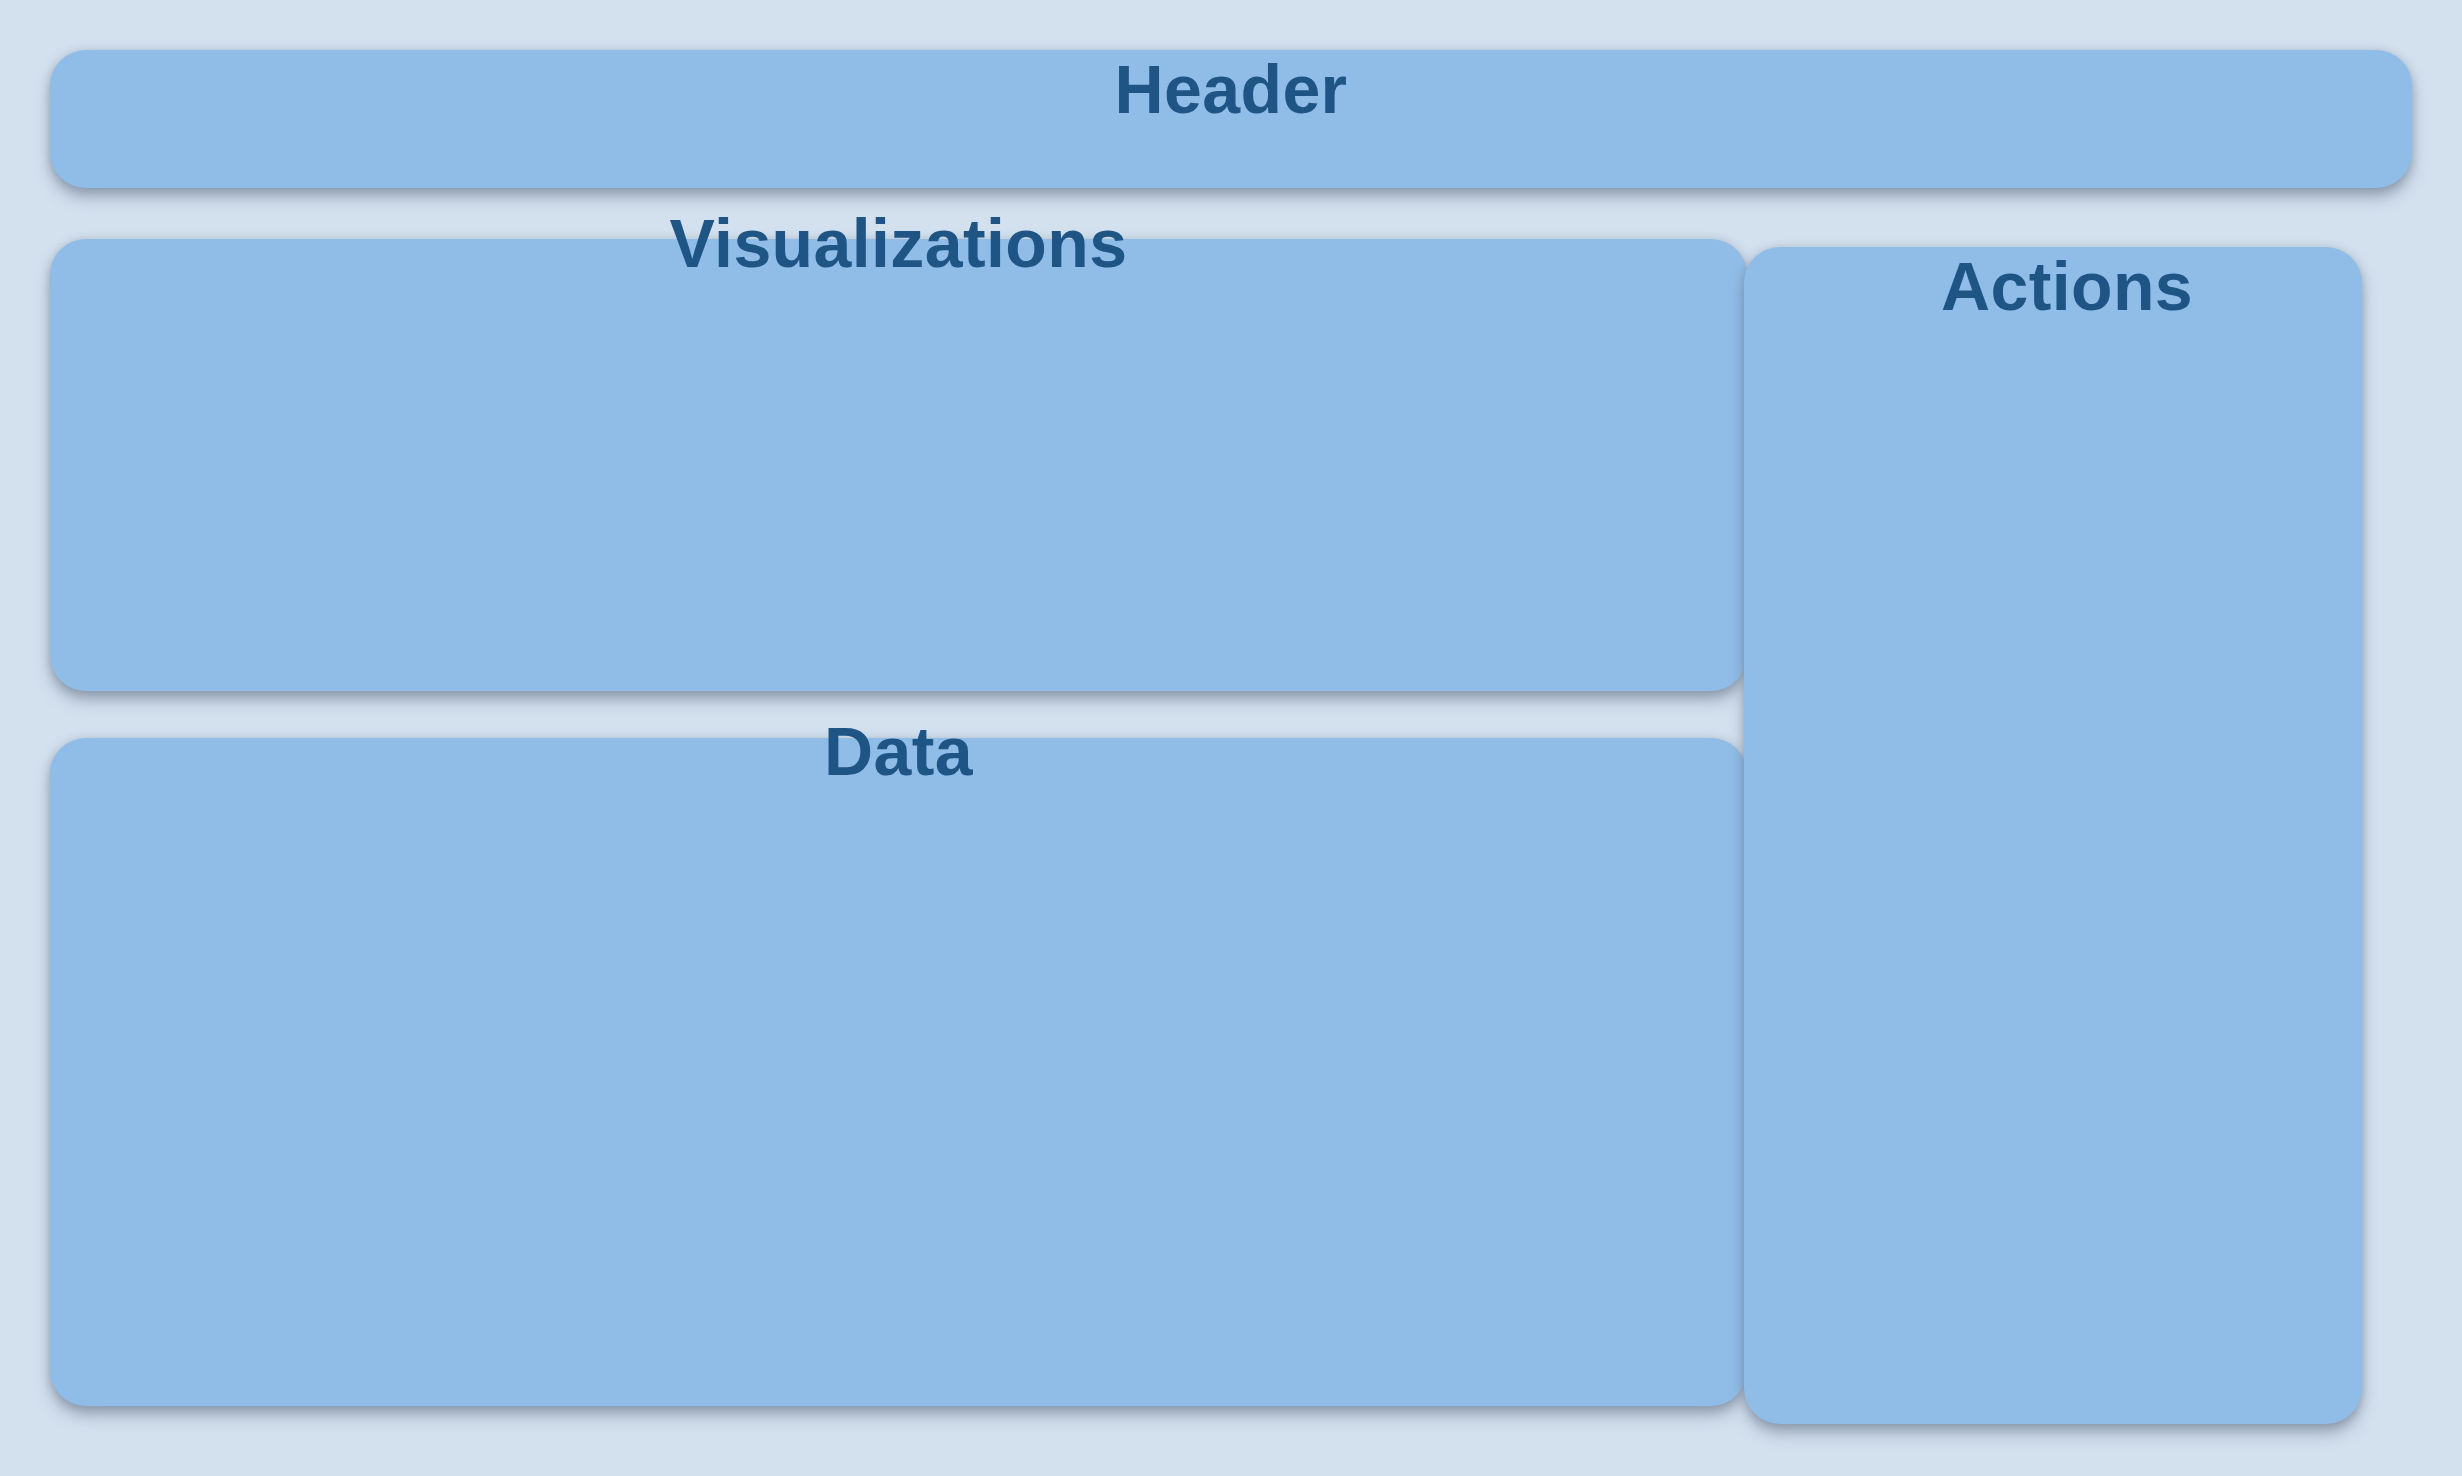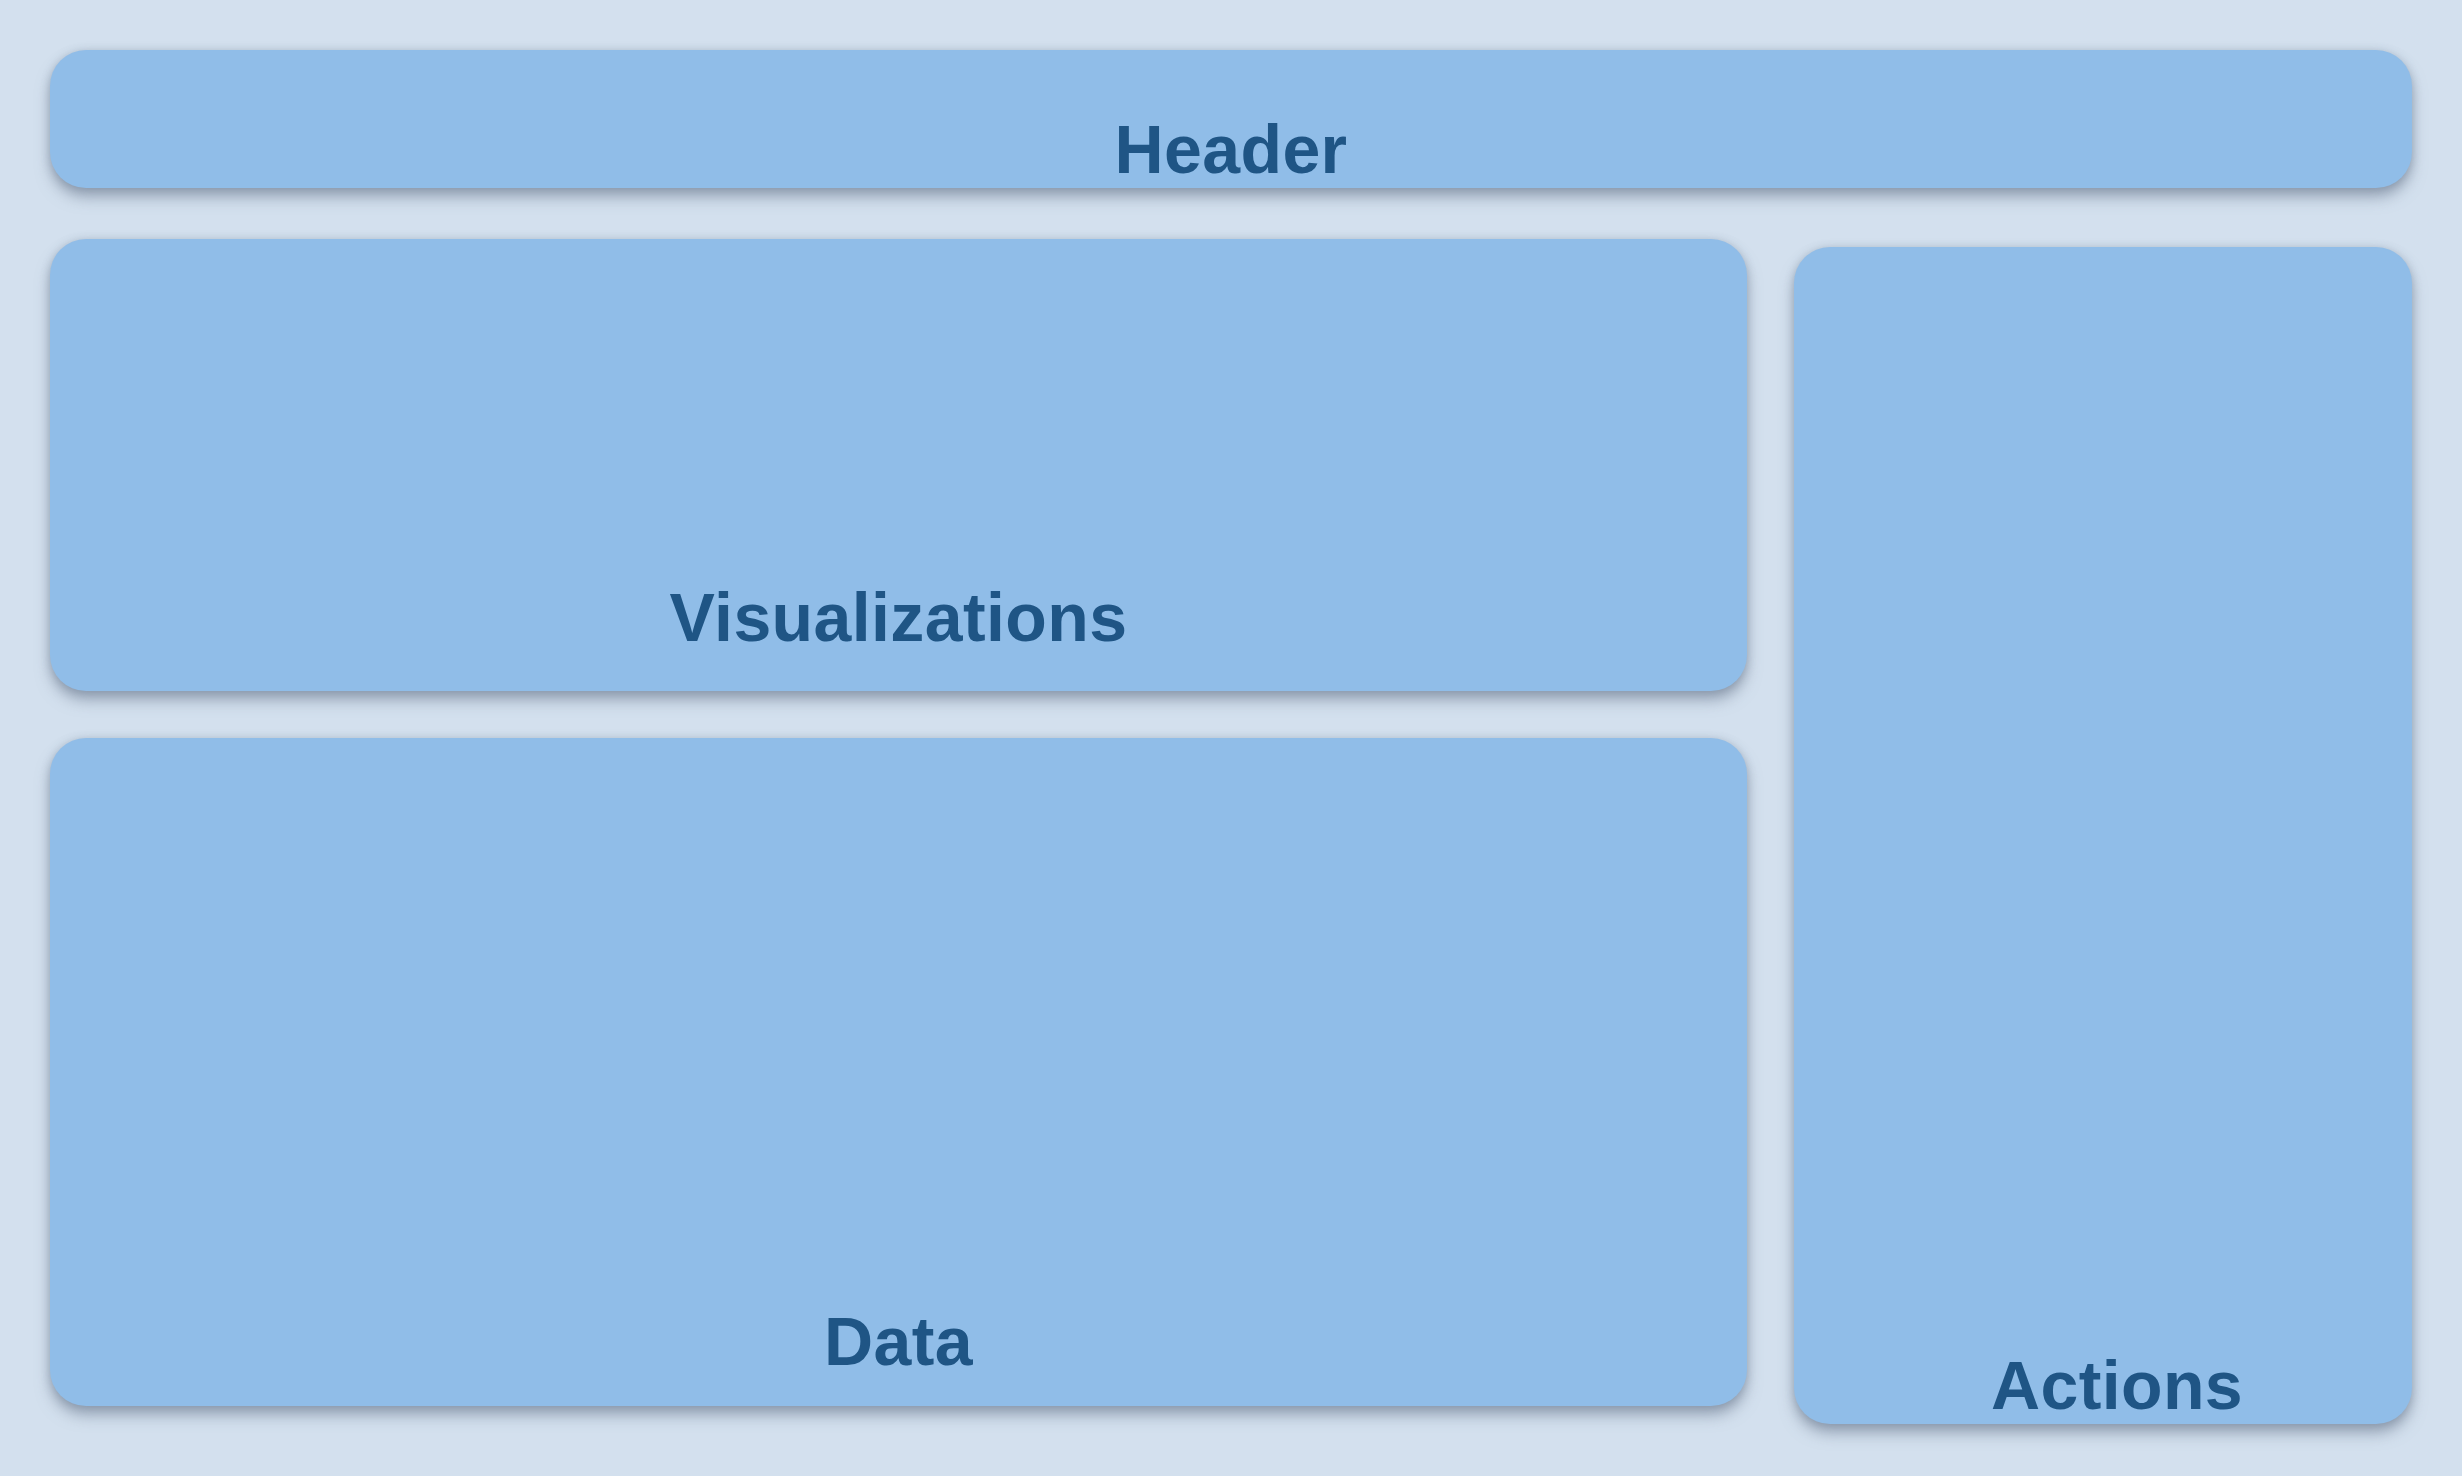--- a/index.html
+++ b/index.html
@@ -22,35 +22,35 @@
     height: 1477px;
     background: var(--background-color);
   }
   .panel {
     position: absolute;
     background: var(--panel-color);
     border-radius: 36px;
     box-shadow: 0 10px 14.4px -1.4px var(--shadow-color),
                 0 1.4px 8.7px rgba(103, 119, 141, 0.35);
     display: flex;
-    align-items: flex-end;
+    align-items: flex-start;
     justify-content: center;
   }
   .panel-label {
     color: var(--label-color);
     font-size: 68px;
     font-weight: bold;
     letter-spacing: 0.4px;
     white-space: nowrap;
     user-select: none;
   }
   .header-bar      { left: 50px;   top: 50px;   width: 2362px; height: 138px; }
   .visualizations  { left: 50px;   top: 239px;  width: 1697px; height: 452px; }
   .data            { left: 50px;   top: 738px; width: 1697px; height: 668px; }
-  .actions         { left: 1794px; top: 247px;  width: 618px;  height: 1177px; padding-left: 28px; }
+  .actions         { left: 1744px; top: 247px;  width: 618px;  height: 1177px; padding-left: 28px; }
   .shift-up-lg { transform: translateY(-35px); }
   .shift-up-sm { transform: translateY(-26px); }
 </style>
 </head>
 <body>
 
 <div class="canvas">
 
   <div class="panel header-bar">
     <span class="panel-label">Header</span>

